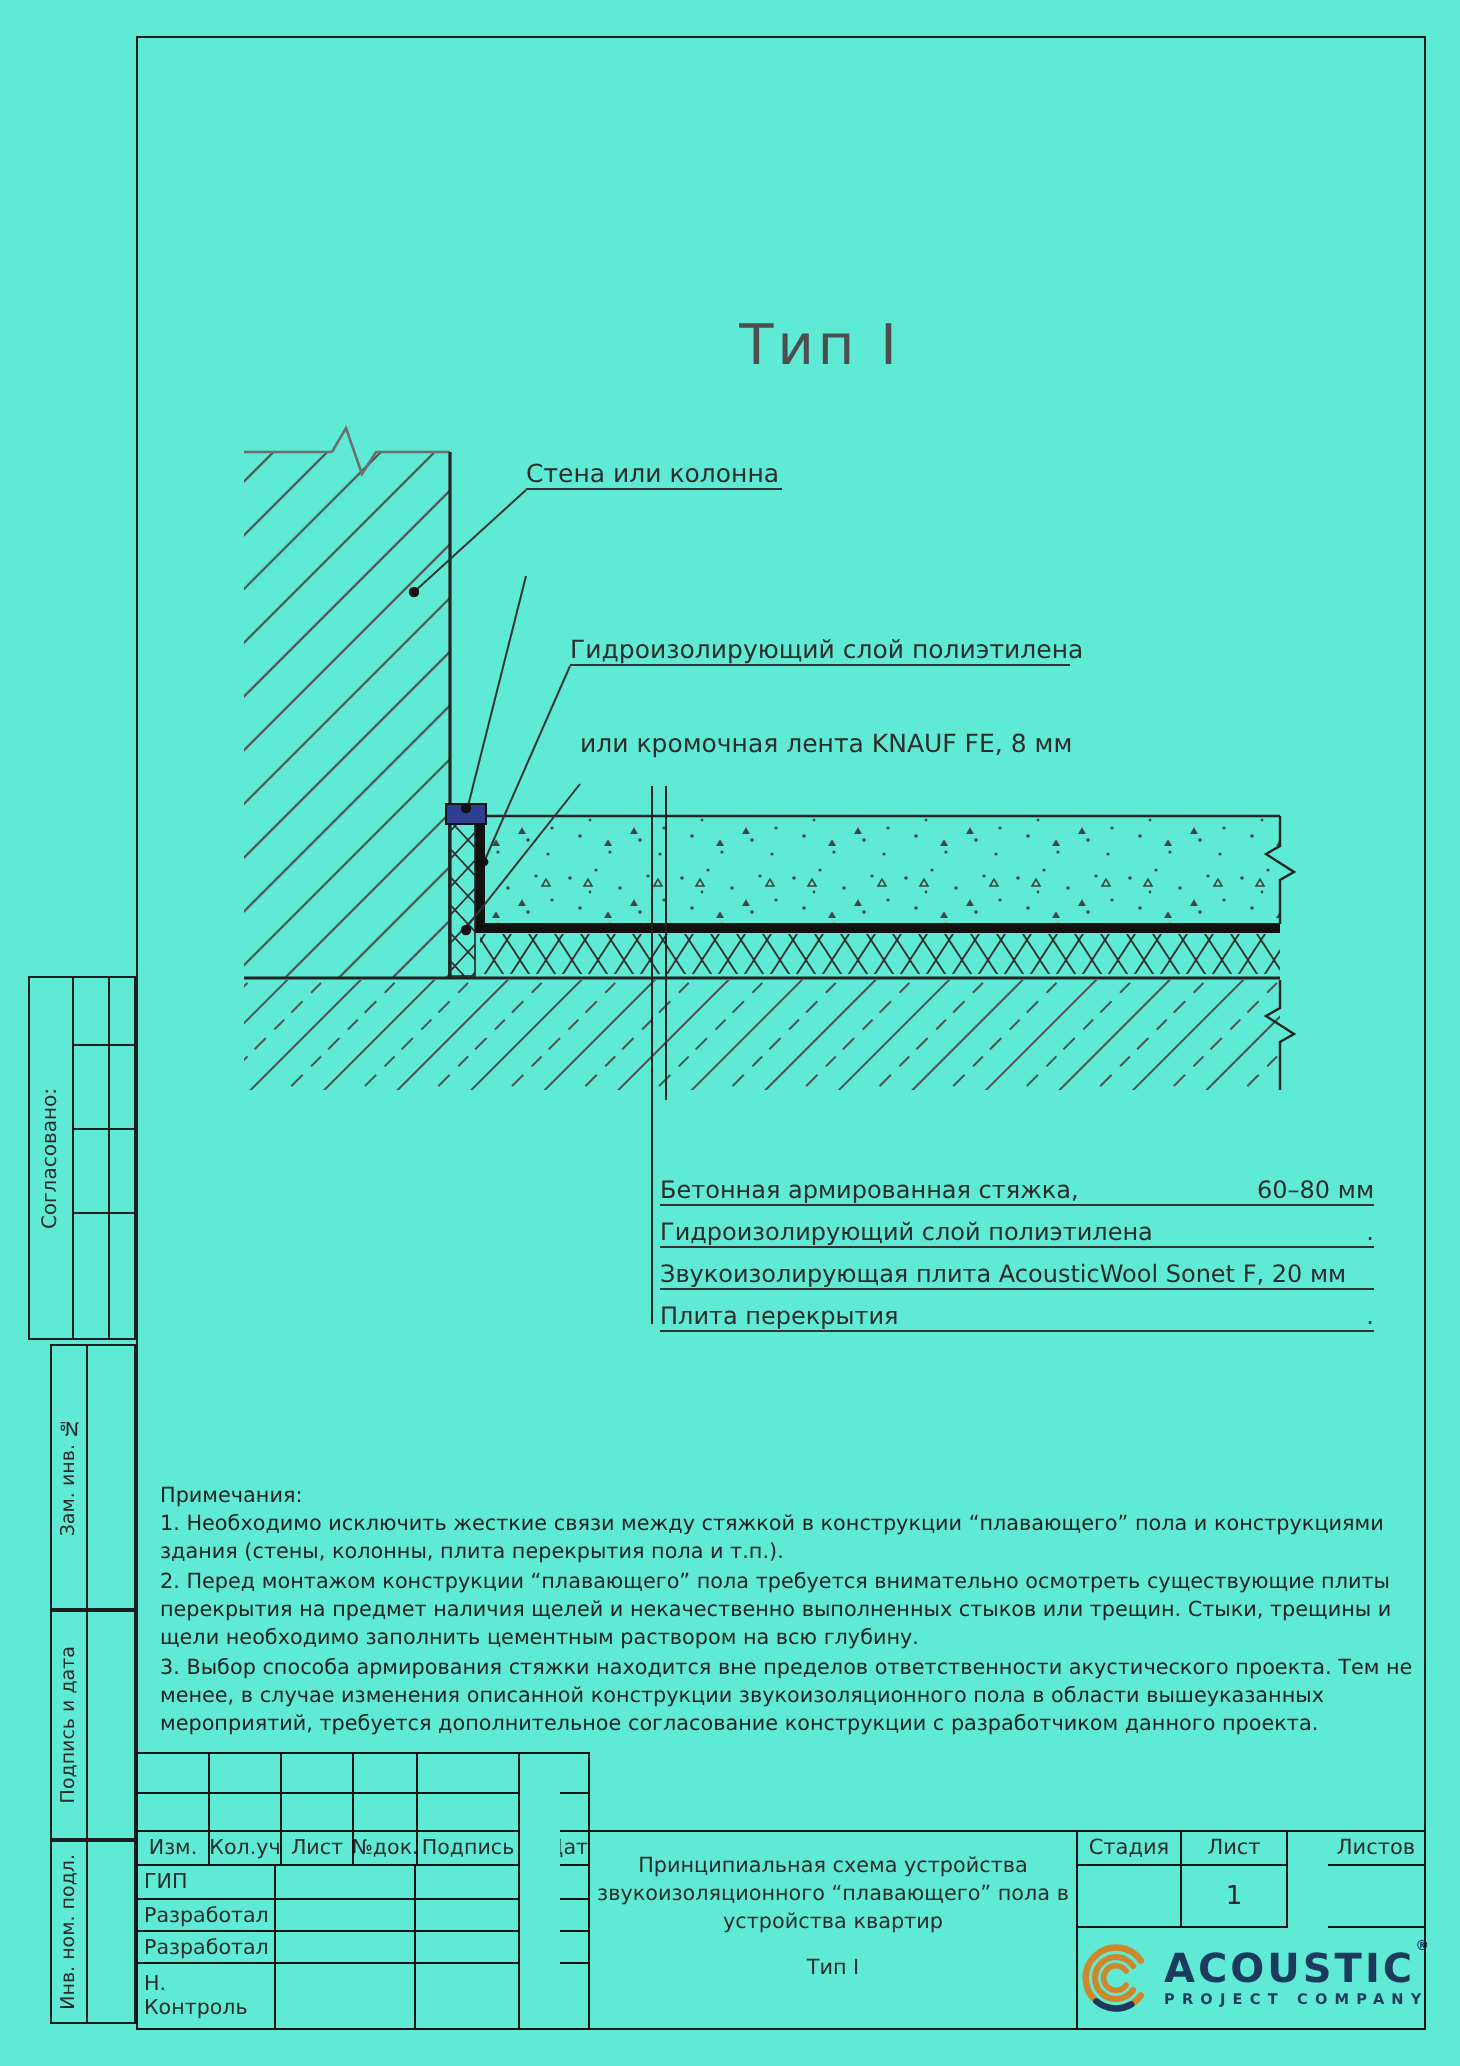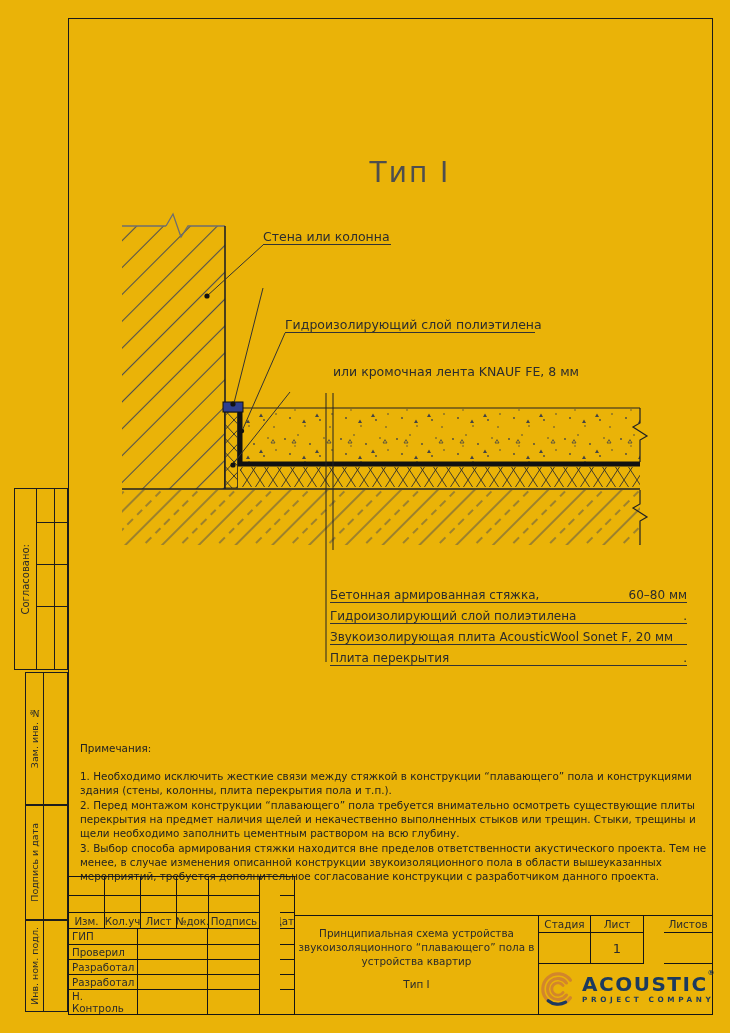--- a/index.html
+++ b/index.html
@@ -1,44 +1,44 @@
 <!DOCTYPE html>
 <html><head>
 <meta charset="utf-8">
 <style>
   html,body{margin:0;padding:0;background:#fff;}
-  #sheet{position:relative;width:730px;height:1033px;background:#eab308;
+  #sheet{position:relative;width:730px;height:1033px;background:#5eead4;
          font-family:"DejaVu Sans",sans-serif;color:#2b2b2b;overflow:hidden;}
   .abs{position:absolute;}
   .nw{white-space:nowrap;}
 
   
   #frame{left:68px;top:18px;width:645px;height:997px;border:1.6px solid #1b1b1b;box-sizing:border-box;}
 
   
   #big-title{left:330px;top:156px;width:160px;text-align:center;font-size:28px;
              letter-spacing:2px;color:#4e4e4e;}
 
   
   .callout{font-size:12.5px;color:#2d2d2d;}
   .ul{border-bottom:1.1px solid #333;}
   #c1{left:263px;top:229px;width:128px;}
   #c2{left:263px;top:272px;width:337px;}
   #c3{left:285px;top:317px;width:250px;}
   #c4{left:290px;top:364px;width:332px;}
-  #c4 .l2{text-align:center;}
+  #c4 .l2{text-align:left;}
 
   
   #layers{left:330px;top:582px;width:357px;font-size:12px;}
   .layer-row{display:flex;justify-content:space-between;align-items:flex-end;
              height:20px;border-bottom:1.1px solid #333;}
 
   
   #notes{left:80px;top:742px;width:628px;font-size:10.4px;line-height:1.34;color:#222;}
-  #notes .hd{margin-bottom:14px;}
+  #notes .hd{margin-bottom:0;}
   #notes p{margin:0 0 1px 0;}
 
   
   .tb{box-sizing:border-box;border:1.5px solid #151515;display:flex;flex-direction:column;}
   .tb-row{display:flex;box-sizing:border-box;}
   .tb-cell{box-sizing:border-box;border-right:1px solid #151515;border-bottom:1px solid #151515;
            display:flex;align-items:center;justify-content:center;overflow:hidden;}
   .tb-cell.last{border-right:none;flex:1;margin-left:20px;}
   .tb-row.bottom .tb-cell{border-bottom:none;}
   .tb-cell.name{justify-content:flex-start;padding-left:3px;}
@@ -218,26 +218,20 @@
       <div class="tb-cell" style="width:32px;">№док.</div>
       <div class="tb-cell" style="width:51px;text-align:center;">Подпись</div>
       <div class="tb-cell last">Дата</div>
     </div>
     <div class="tb-row" style="height:17px;">
       <div class="tb-cell name" style="width:69px;">ГИП</div>
       <div class="tb-cell" style="width:70px;"></div>
         <div class="tb-cell" style="width:52px;"></div>
         <div class="tb-cell last"></div>
     </div>
-    <div class="tb-row" style="height:17px;">
-      <div class="tb-cell name" style="width:69px;">Проверил</div>
-      <div class="tb-cell" style="width:70px;"></div>
-        <div class="tb-cell" style="width:52px;"></div>
-        <div class="tb-cell last"></div>
-    </div>
     <div class="tb-row" style="height:16px;">
       <div class="tb-cell name" style="width:69px;">Разработал</div>
       <div class="tb-cell" style="width:70px;"></div>
         <div class="tb-cell" style="width:52px;"></div>
         <div class="tb-cell last"></div>
     </div>
     <div class="tb-row" style="height:16px;">
       <div class="tb-cell name" style="width:69px;">Разработал</div>
       <div class="tb-cell" style="width:70px;"></div>
         <div class="tb-cell" style="width:52px;"></div>

